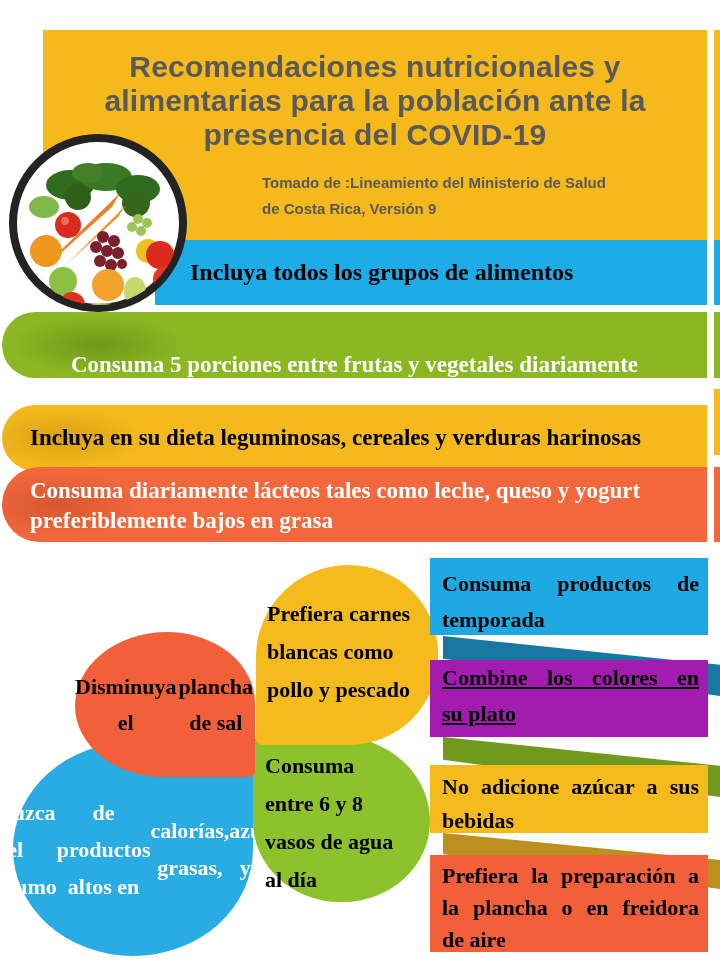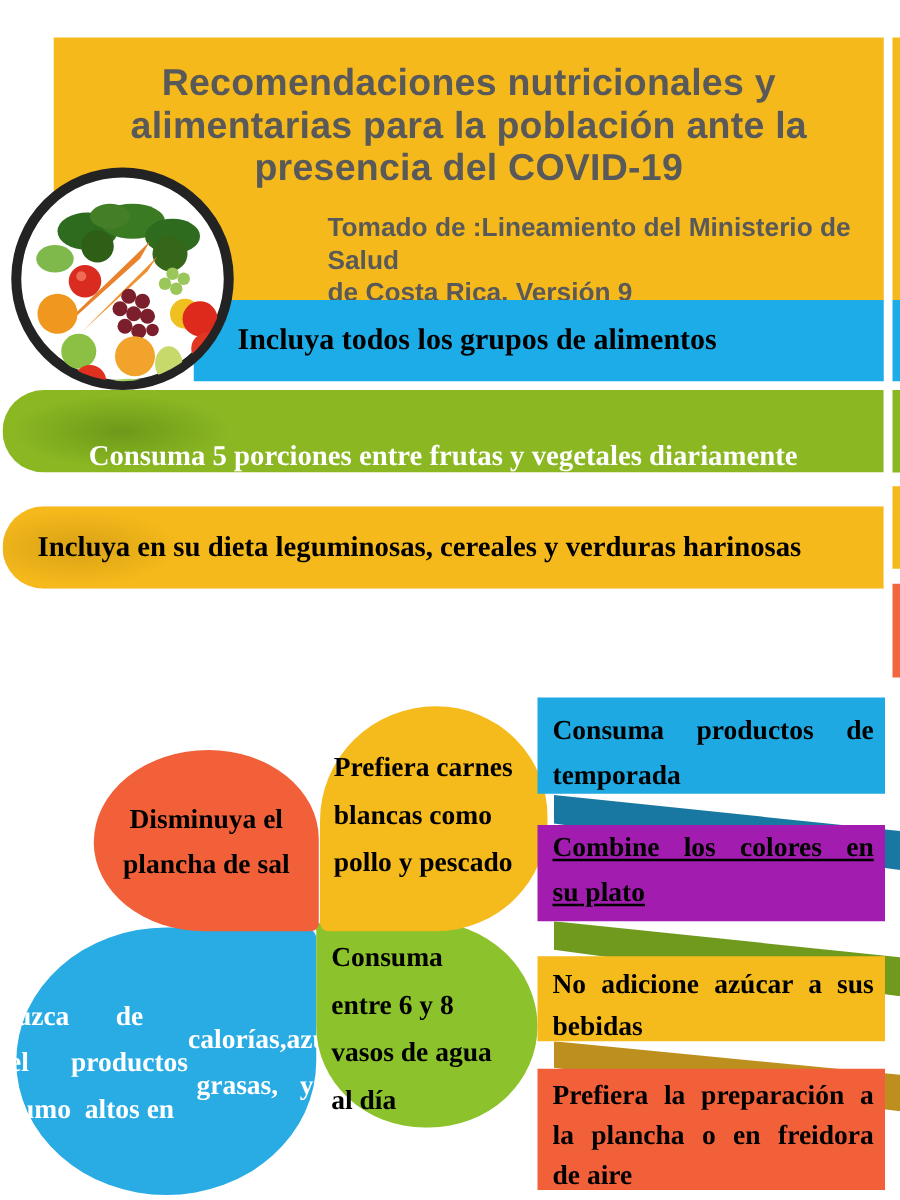--- a/index.html
+++ b/index.html
@@ -6,42 +6,42 @@
   #canvas{position:relative;width:720px;height:960px;background:#ffffff;overflow:hidden;
           font-family:"Liberation Serif","DejaVu Serif",serif;}
   .abs{position:absolute;}
   
   .header-bg{left:43px;top:30px;width:664px;height:210px;background:#F5B91B;}
   .title{left:43px;top:50px;width:664px;text-align:center;color:#595959;
          font-family:"Liberation Sans","DejaVu Sans",sans-serif;font-weight:bold;
          font-size:30px;line-height:34px;letter-spacing:.2px;}
   .subtitle{left:262px;top:170px;width:450px;color:#595959;
             font-family:"Liberation Sans","DejaVu Sans",sans-serif;font-weight:bold;
-            font-size:21px;line-height:26px;}
+            font-size:15px;line-height:26px;}
   
   .banner{font-weight:bold;}
   .banner-1{left:155px;top:240px;width:552px;height:65px;background:#1CACE8;
             display:flex;align-items:center;padding-left:35px;box-sizing:border-box;
             font-size:24px;color:#000;}
   .banner-2{left:2px;top:312px;width:705px;height:66px;border-radius:34px 0 0 34px;
             background:radial-gradient(120px 40px at 95px 50%,rgba(20,60,0,.25),rgba(20,60,0,0) 75%),#8BB822;
             display:flex;align-items:flex-end;justify-content:center;
             font-size:23px;color:#fff;}
   .banner-3{left:2px;top:389px;width:705px;height:66px;border-radius:33px 0 0 33px;
             background:radial-gradient(110px 40px at 60px 50%,rgba(90,60,0,.18),rgba(90,60,0,0) 75%),#F5B91B;
             display:flex;align-items:center;padding-left:28px;box-sizing:border-box;
             font-size:23px;color:#000;white-space:nowrap;margin-top:16px;}
   .banner-4{left:2px;top:467px;width:705px;height:75px;border-radius:38px 0 0 38px;
             background:radial-gradient(110px 45px at 55px 50%,rgba(120,30,0,.22),rgba(120,30,0,0) 75%),#F2673C;
             padding:9px 0 0 28px;box-sizing:border-box;
             font-size:23px;line-height:30px;color:#fff;}
   
   .bubble{font-weight:bold;}
-  .bubble-sal{left:75px;top:600px;width:180px;height:145px;background:#F2603A;
-              border-radius:52% 50% 4% 50%;display:flex;flex-direction:column;
+  .bubble-sal{left:75px;top:632px;width:180px;height:145px;background:#F2603A;
+              border-radius:52% 50% 4% 50%;display:flex;
               align-items:center;justify-content:center;text-align:center;
               font-size:22px;line-height:36px;color:#000;}
   .bubble-carnes{left:256px;top:565px;width:182px;height:180px;background:#F5BA1B;
               border-radius:52% 50% 50% 4%;padding:30px 0 0 11px;box-sizing:border-box;
               font-size:22px;line-height:38px;color:#000;}
   .bubble-reduzca{left:13px;top:742px;width:240px;height:214px;background:#29ABE3;
               border-radius:50% 4% 50% 50%;display:flex;flex-direction:row;
               align-items:center;justify-content:center;text-align:center;
               font-size:22px;line-height:37px;color:#fff;}
   .bubble-agua{left:253px;top:737px;width:177px;height:165px;background:#8CC22B;
@@ -143,20 +143,24 @@
   <div class="abs banner banner-2">
     <span>Consuma 5 porciones entre frutas y vegetales diariamente</span>
   </div>
   <div class="abs sliver sliver-3"></div>
 
   <div class="abs banner banner-3">
     <span>Incluya en su dieta leguminosas, cereales y verduras harinosas</span>
   </div>
   <div class="abs sliver sliver-4"></div>
 
+  <div class="abs banner banner-4">
+    <div>Consuma diariamente lácteos tales como leche, queso y yogurt</div>
+    <div>preferiblemente bajos en grasa</div>
+  </div>
   <div class="abs sliver sliver-5"></div>
 
   <div class="abs fold fold-1"></div>
   <div class="abs fold fold-2"></div>
   <div class="abs fold fold-3"></div>
 
   <div class="abs bubble bubble-reduzca">
     <div>Reduzca el consumo</div>
     <div>de productos altos en</div>
     <div>calorías, grasas,</div>

